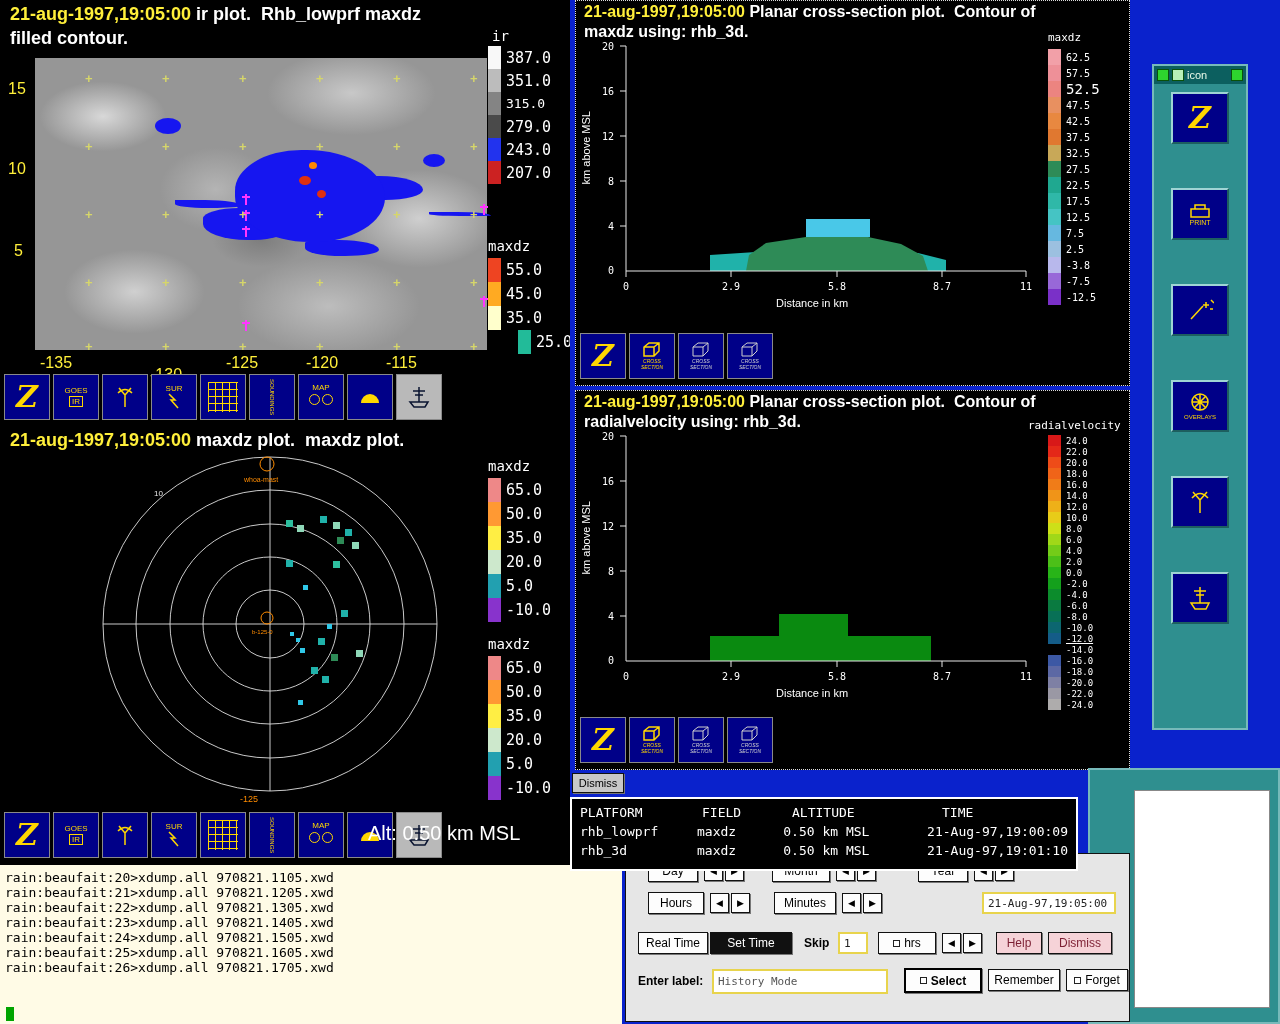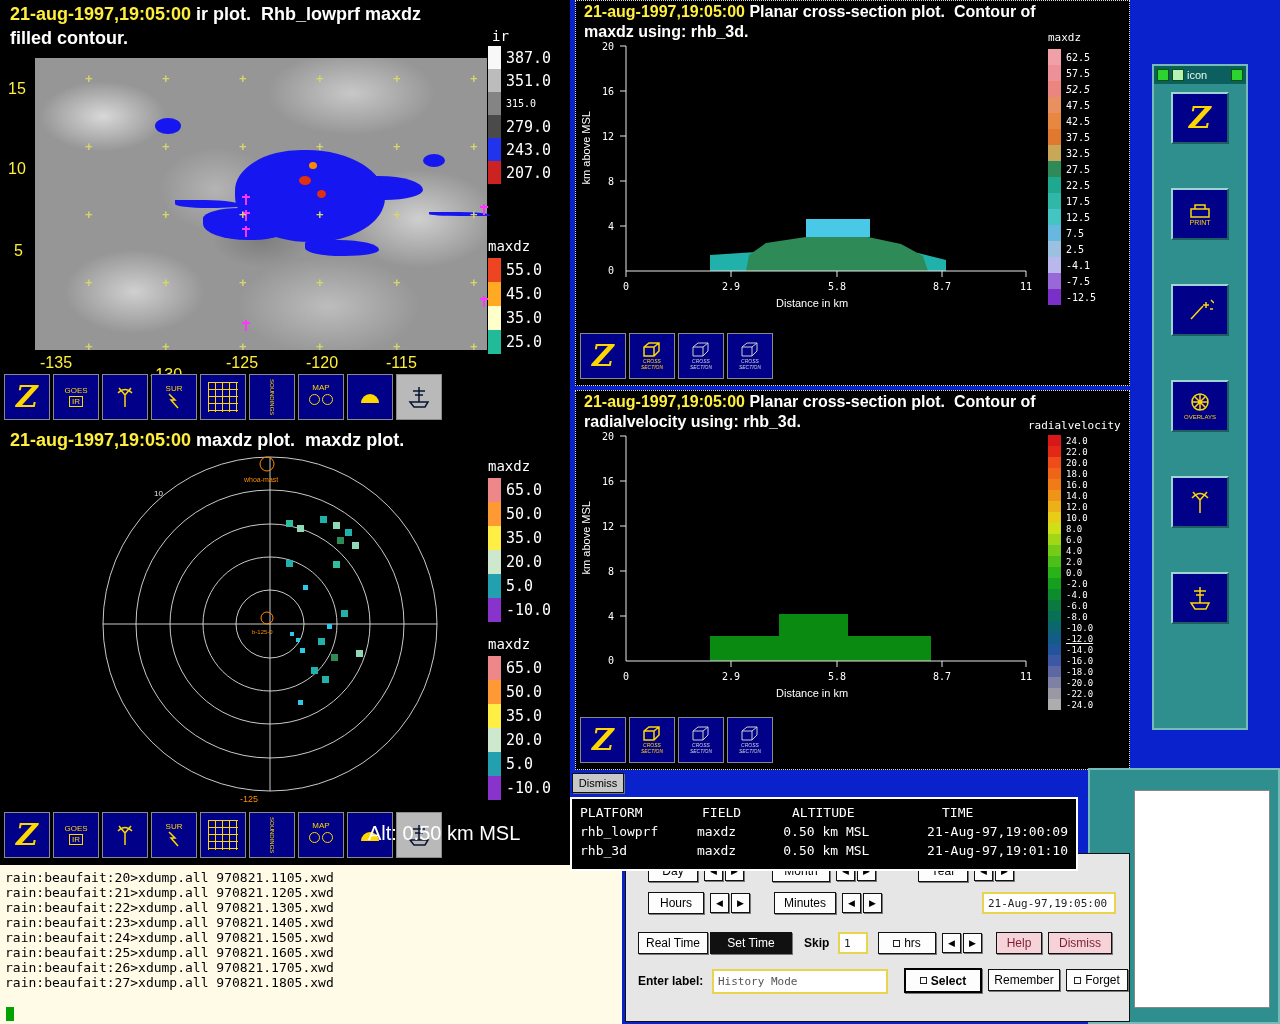--- a/index.html
+++ b/index.html
@@ -135,21 +135,21 @@
         <div class="cb-row" style="height: 23px;">
           <span class="cb-swatch" style="background: rgb(248, 248, 248);"></span>
           <span class="cb-label" style="font-size: 15px;">387.0</span>
         </div>
         <div class="cb-row" style="height: 23px;">
           <span class="cb-swatch" style="background: rgb(188, 188, 188);"></span>
           <span class="cb-label" style="font-size: 15px;">351.0</span>
         </div>
         <div class="cb-row" style="height: 23px;">
           <span class="cb-swatch" style="background: rgb(132, 132, 132);"></span>
-          <span class="cb-label" style="font-size: 10px;">315.0</span>
+          <span class="cb-label" style="font-size: 13px;">315.0</span>
         </div>
         <div class="cb-row" style="height: 23px;">
           <span class="cb-swatch" style="background: rgb(74, 74, 74);"></span>
           <span class="cb-label" style="font-size: 15px;">279.0</span>
         </div>
         <div class="cb-row" style="height: 23px;">
           <span class="cb-swatch" style="background: rgb(34, 51, 238);"></span>
           <span class="cb-label" style="font-size: 15px;">243.0</span>
         </div>
         <div class="cb-row" style="height: 23px;">
@@ -164,21 +164,21 @@
           <span class="cb-label" style="font-size: 15px;">55.0</span>
         </div>
         <div class="cb-row" style="height: 24px;">
           <span class="cb-swatch" style="background: rgb(255, 170, 34);"></span>
           <span class="cb-label" style="font-size: 15px;">45.0</span>
         </div>
         <div class="cb-row" style="height: 24px;">
           <span class="cb-swatch" style="background: rgb(255, 255, 204);"></span>
           <span class="cb-label" style="font-size: 15px;">35.0</span>
         </div>
-        <div class="cb-row" style="height: 24px;">
+        <div class="cb-row" style="height: 24px; padding-left: 30px;">
           <span class="cb-swatch" style="background: rgb(34, 187, 153);"></span>
           <span class="cb-label" style="font-size: 15px;">25.0</span>
         </div>
       </div>
 
     <div class="toolbar" style="left:4px;top:374px">
       <div class="tile">
           <span class="zglyph">Z</span>
         </div>
       <div class="tile">
@@ -399,21 +399,21 @@
         <div class="cb-row" style="height: 16px;">
           <span class="cb-swatch" style="background: rgb(242, 160, 168);"></span>
           <span class="cb-label" style="font-size: 10px;">62.5</span>
         </div>
         <div class="cb-row" style="height: 16px;">
           <span class="cb-swatch" style="background: rgb(238, 144, 152);"></span>
           <span class="cb-label" style="font-size: 10px;">57.5</span>
         </div>
         <div class="cb-row" style="height: 16px;">
           <span class="cb-swatch" style="background: rgb(236, 132, 128);"></span>
-          <span class="cb-label" style="font-size: 10px; font-style: italic;">52.5</span>
+          <span class="cb-label" style="font-size: 14px;">52.5</span>
         </div>
         <div class="cb-row" style="height: 16px;">
           <span class="cb-swatch" style="background: rgb(232, 144, 96);"></span>
           <span class="cb-label" style="font-size: 10px;">47.5</span>
         </div>
         <div class="cb-row" style="height: 16px;">
           <span class="cb-swatch" style="background: rgb(232, 136, 64);"></span>
           <span class="cb-label" style="font-size: 10px;">42.5</span>
         </div>
         <div class="cb-row" style="height: 16px;">
@@ -443,21 +443,21 @@
         <div class="cb-row" style="height: 16px;">
           <span class="cb-swatch" style="background: rgb(102, 184, 224);"></span>
           <span class="cb-label" style="font-size: 10px;">7.5</span>
         </div>
         <div class="cb-row" style="height: 16px;">
           <span class="cb-swatch" style="background: rgb(156, 192, 224);"></span>
           <span class="cb-label" style="font-size: 10px;">2.5</span>
         </div>
         <div class="cb-row" style="height: 16px;">
           <span class="cb-swatch" style="background: rgb(184, 184, 236);"></span>
-          <span class="cb-label" style="font-size: 10px;">-4.1</span>
+          <span class="cb-label" style="font-size: 10px;">-3.8</span>
         </div>
         <div class="cb-row" style="height: 16px;">
           <span class="cb-swatch" style="background: rgb(152, 104, 216);"></span>
           <span class="cb-label" style="font-size: 10px;">-7.5</span>
         </div>
         <div class="cb-row" style="height: 16px;">
           <span class="cb-swatch" style="background: rgb(122, 48, 200);"></span>
           <span class="cb-label" style="font-size: 10px;">-12.5</span>
         </div>
       </div>
@@ -601,21 +601,21 @@
           <span class="cb-label" style="font-size: 9px;">-8.0</span>
         </div>
         <div class="cb-row" style="height: 11px;">
           <span class="cb-swatch" style="background: rgb(12, 102, 112);"></span>
           <span class="cb-label" style="font-size: 9px;">-10.0</span>
         </div>
         <div class="cb-row" style="height: 11px;">
           <span class="cb-swatch" style="background: rgb(20, 92, 136);"></span>
           <span class="cb-label" style="font-size: 9px; text-decoration: underline;">-12.0</span>
         </div>
-        <div class="cb-row" style="height: 11px;">
+        <div class="cb-row" style="height: 11px; align-items: center;">
           <span class="cb-swatch" style="background: rgb(34, 84, 156);"></span>
           <span class="cb-label" style="font-size: 9px;">-14.0</span>
         </div>
         <div class="cb-row" style="height: 11px;">
           <span class="cb-swatch" style="background: rgb(60, 88, 164);"></span>
           <span class="cb-label" style="font-size: 9px;">-16.0</span>
         </div>
         <div class="cb-row" style="height: 11px;">
           <span class="cb-swatch" style="background: rgb(92, 104, 164);"></span>
           <span class="cb-label" style="font-size: 9px;">-18.0</span>
@@ -734,21 +734,20 @@
   </div>
 
   <div id="terminal">
     <div>rain:beaufait:20&gt;xdump.all 970821.1105.xwd</div>
     <div>rain:beaufait:21&gt;xdump.all 970821.1205.xwd</div>
     <div>rain:beaufait:22&gt;xdump.all 970821.1305.xwd</div>
     <div>rain:beaufait:23&gt;xdump.all 970821.1405.xwd</div>
     <div>rain:beaufait:24&gt;xdump.all 970821.1505.xwd</div>
     <div>rain:beaufait:25&gt;xdump.all 970821.1605.xwd</div>
     <div>rain:beaufait:26&gt;xdump.all 970821.1705.xwd</div>
-    <div>rain:beaufait:27&gt;xdump.all 970821.1805.xwd</div>
     <div class="abs" style="left:6px;top:142px;width:8px;height:14px;background:#00a400"></div>
   </div>
 
   <div class="abs" style="left:1152px;top:64px;width:96px;height:666px;background:#2f8f8f;border:2px solid #77baba;z-index:6">
     <div class="abs" style="left:0;top:0;width:92px;height:18px;background:#0c5f5f;display:flex;align-items:center;gap:3px;padding:0 3px">
       <span class="sq"></span>
       <span class="sq" style="background:#b8f0b8"></span>
       <span style="color:#eafaea;font-size:11px;flex:1">icon</span>
       <span class="sq"></span>
     </div>

